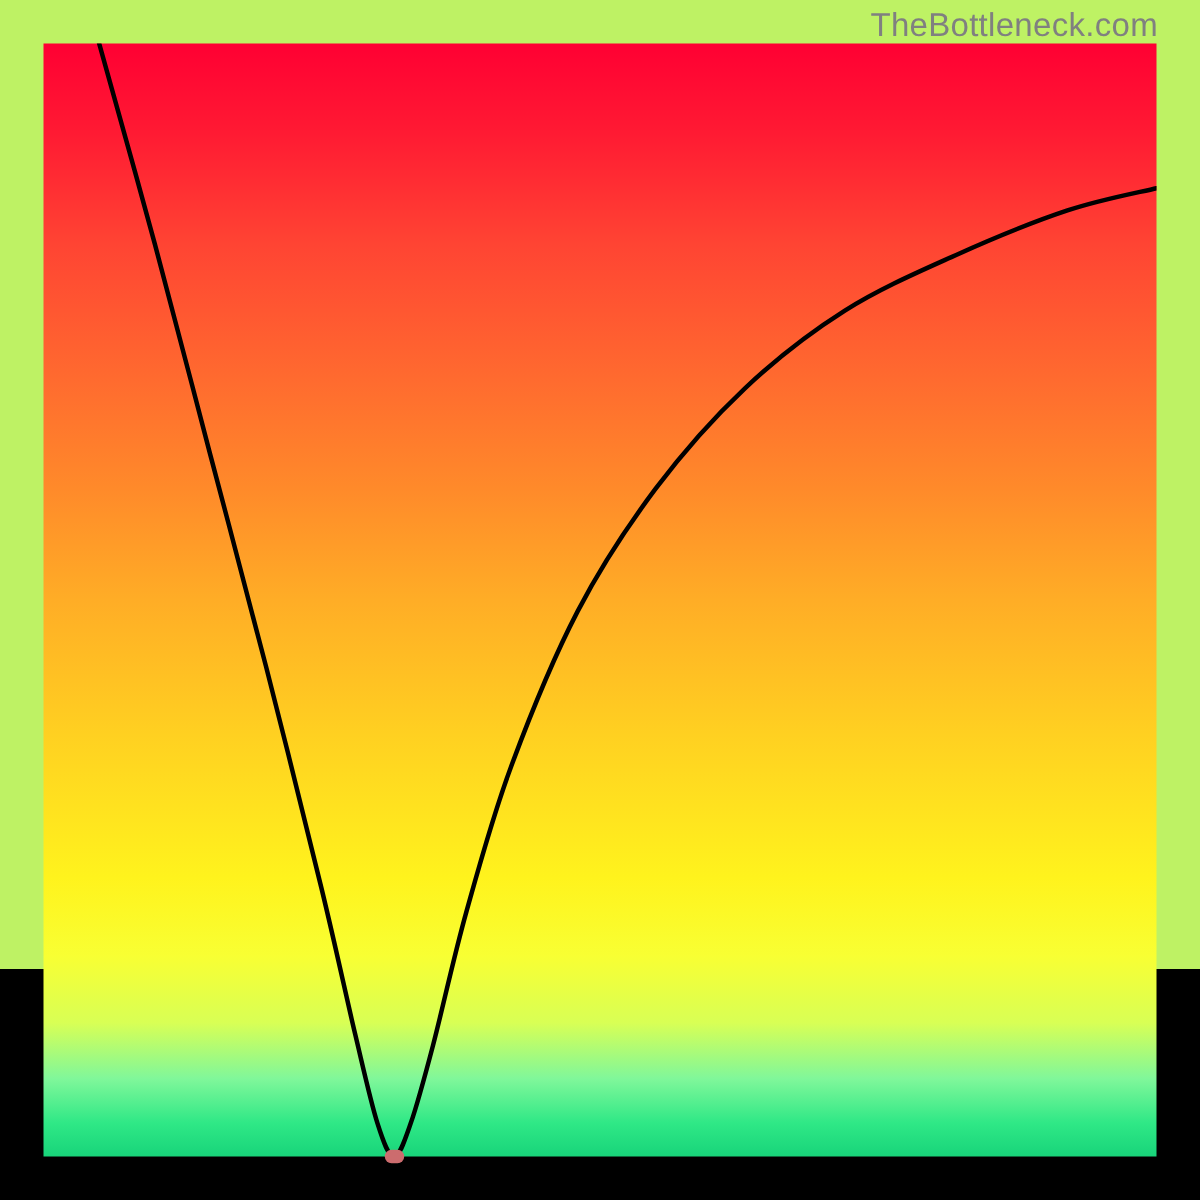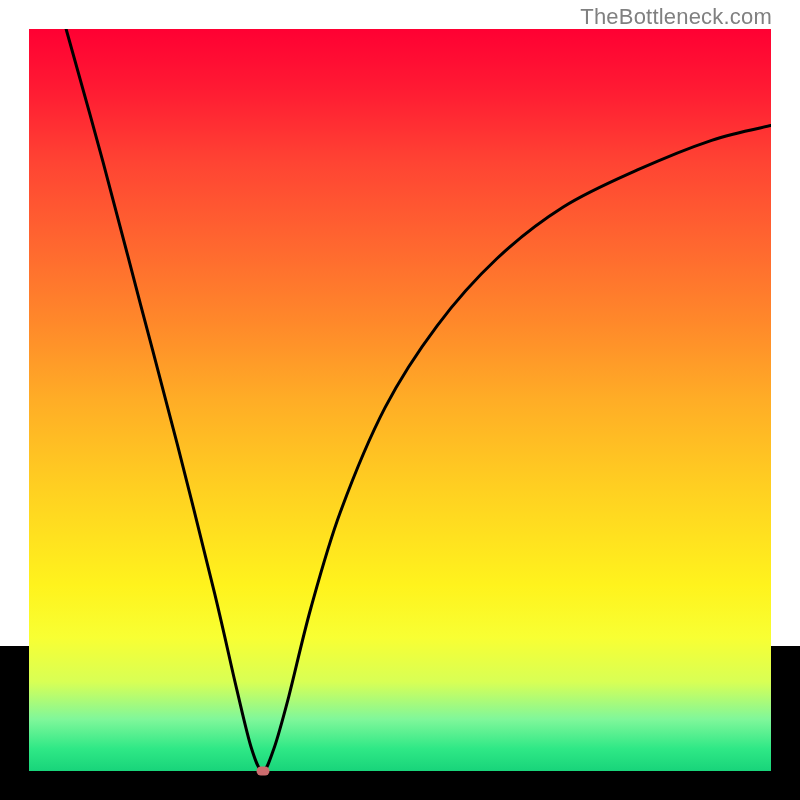--- a/index.html
+++ b/index.html
@@ -8,21 +8,21 @@
     width: 800px;
     height: 800px;
     background: #000;
     overflow: hidden;
     font-family: Arial, Helvetica, sans-serif;
   }
   .chart-container {
     position: relative;
     width: 800px;
     height: 646px;
-    background: #ffffff;
+    background: #bef264;
   }
   .plot-area {
     position: absolute;
     left: 29px;
     top: 29px;
     width: 742px;
     height: 742px;
     
     background: linear-gradient(to bottom,
       #ff0033 0%,

